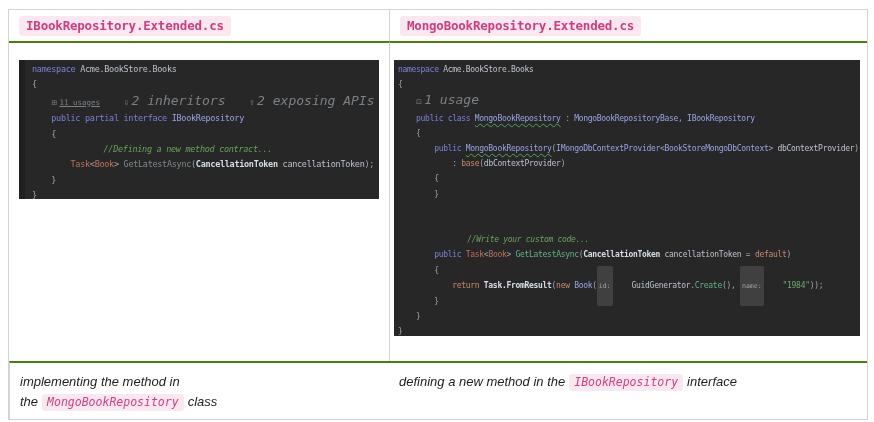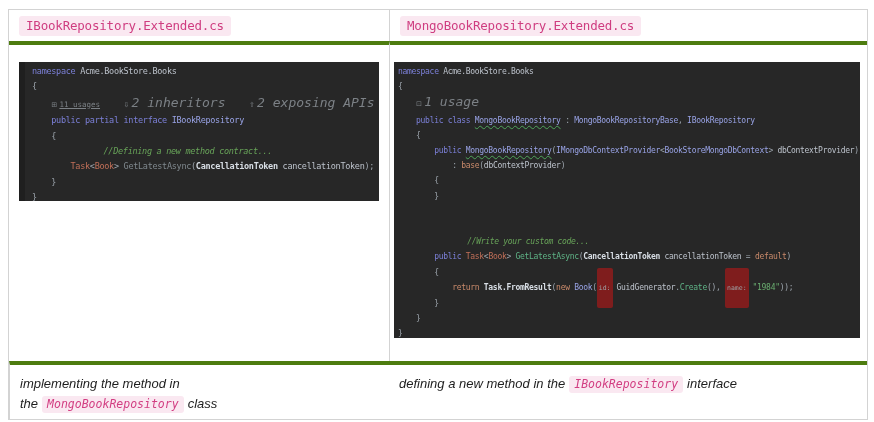--- a/index.html
+++ b/index.html
@@ -4,25 +4,25 @@
 <style>
   html,body{margin:0;padding:0;background:#ffffff;}
   body{width:874px;height:422px;overflow:hidden;font-family:"Liberation Sans",sans-serif;}
   .tbl{
     margin:9px 0 0 8px;width:858px;height:409px;
     display:grid;grid-template-columns:380px 478px;grid-template-rows:31px 320px 58px;
     border:1px solid #d3d3d3;box-sizing:content-box;
   }
   .cell{box-sizing:border-box;overflow:hidden;}
   .col2{border-left:1px solid #d3d3d3;}
-  .rowB{border-top:4px solid #4d7c0f;}
+  .rowB{border-top:2px solid #4d7c0f;}
   .hdr{display:flex;align-items:center;padding-left:10px;}
   .hdr-chip{
     font-family:"DejaVu Sans Mono","Liberation Mono",monospace;
-    font-weight:normal;font-size:12.5px;color:#cf3d80;background:#fae8f1;
+    font-weight:bold;font-size:12.5px;color:#cf3d80;background:#fae8f1;
     padding:2px 7px 3px 7px;border-radius:3px;letter-spacing:-0.2px;white-space:nowrap;
   }
   .shot{padding:17px 0 0 10px;}
   .shot.col2{padding:17px 0 0 4px;}
   .editor{
     background:#272727;font-family:"DejaVu Sans Mono","Liberation Mono",monospace;
     white-space:pre;overflow:hidden;box-sizing:border-box;color:#bdc3cc;
   }
   .editor-left{
     width:360px;height:139px;font-size:8.5px;letter-spacing:-0.3px;line-height:15.4px;
@@ -40,22 +40,22 @@
   .tk-dim{color:#7f888e;}
   .tk-bold{color:#d8dee5;font-weight:bold;}
   .tk-cm{color:#68a459;font-style:italic;margin-left:33px;}
   .tk-str{color:#69ac6f;}
   .tk-punc{color:#9ea6ae;}
   .tk-ann{color:#7c8186;font-size:13px;letter-spacing:0;font-style:italic;}
   .tk-link{color:#7c8186;font-size:7.5px;letter-spacing:0;text-decoration:underline;margin-top:24px;}
   .tk-ico{color:#7c8186;font-size:7px;font-family:"DejaVu Sans",sans-serif;letter-spacing:0;}
   .tk-meth{color:#5fb487;}
   .tk-inlay{
-    background:#7f1d1d;color:#9da0a3;border-radius:2px;font-size:6.5px;
-    padding:16px 2px;margin:0 4px 0 0;letter-spacing:0;
+    background:#404040;color:#9da0a3;border-radius:2px;font-size:6.5px;
+    padding:16px 2px;margin:0 19px 0 0;letter-spacing:0;
   }
   .tk-wavy{
     text-decoration-line:underline;text-decoration-style:wavy;
     text-decoration-color:#4fa55b;text-decoration-thickness:1px;text-underline-offset:2px;
   }
   .cap{
     padding:9px 10px 0 10px;font-style:italic;font-size:13px;color:#1e1e1e;line-height:1.55;
   }
   .cap-chip{
     font-family:"DejaVu Sans Mono","Liberation Mono",monospace;font-style:italic;

